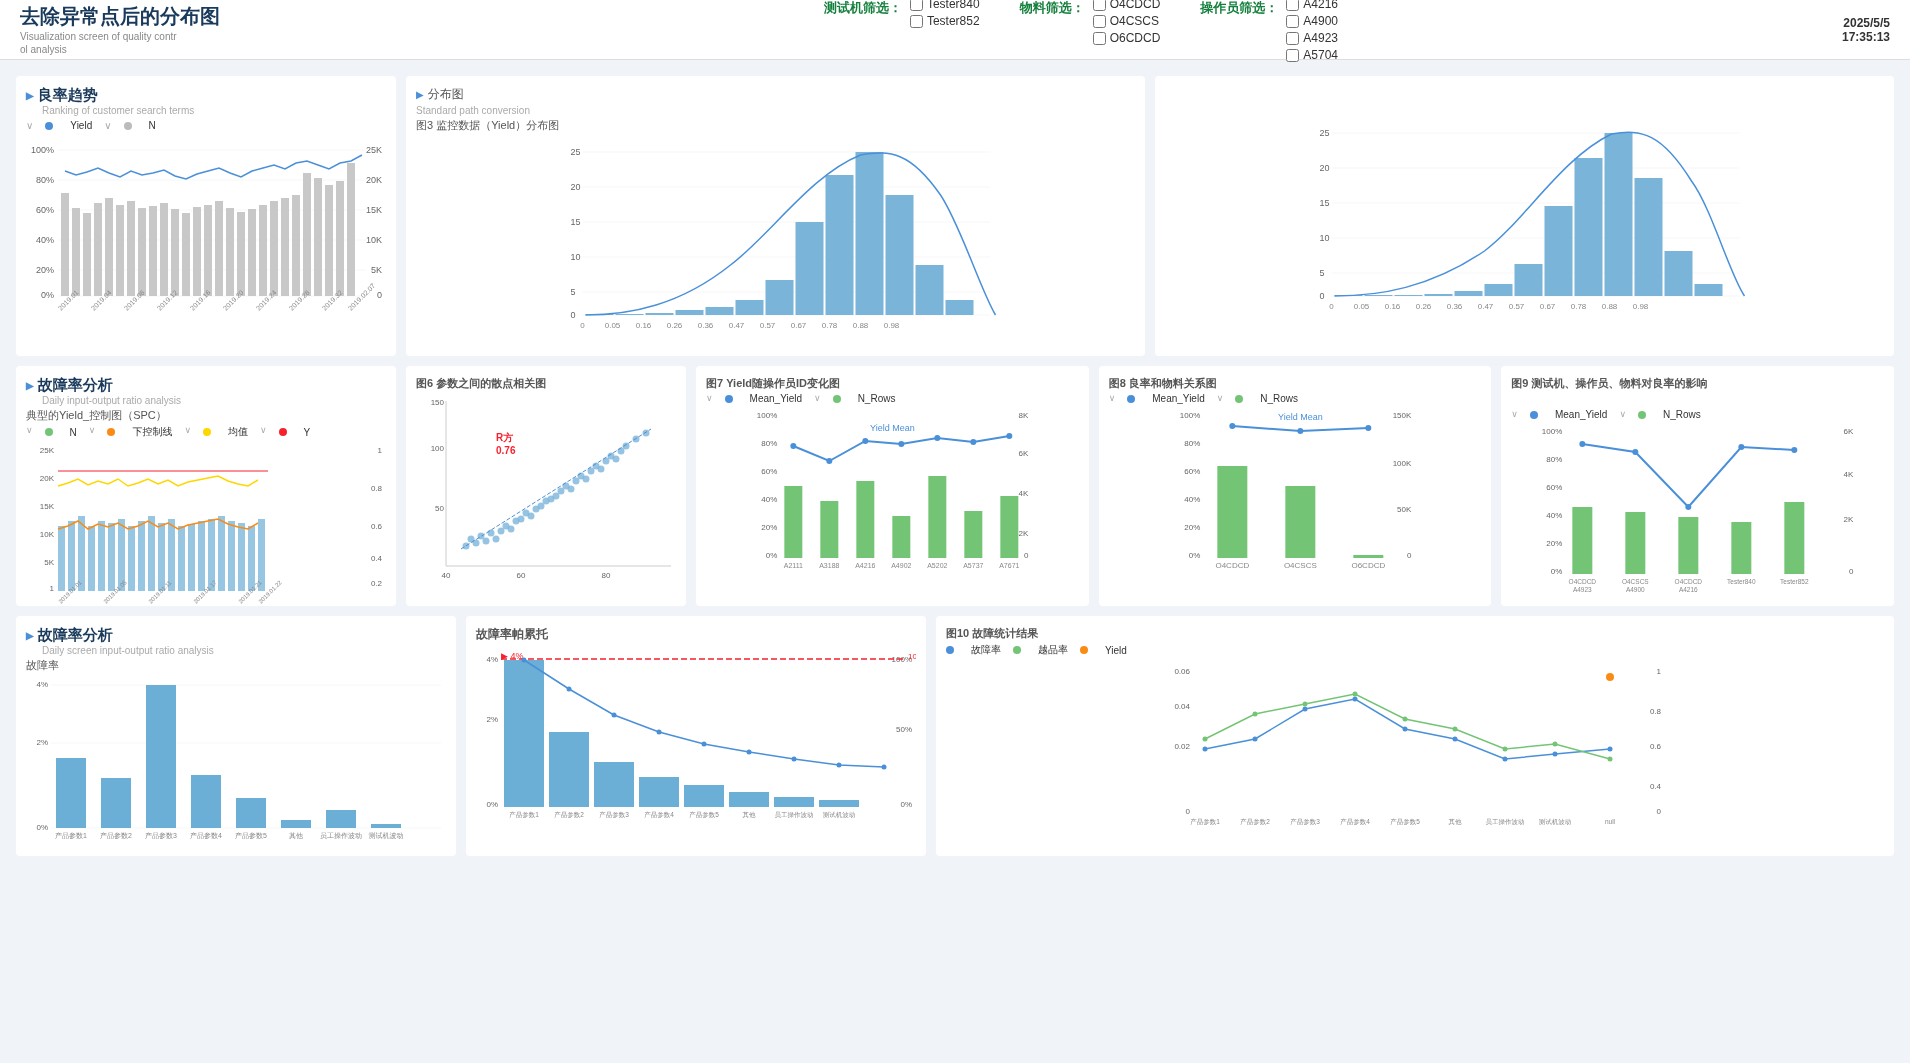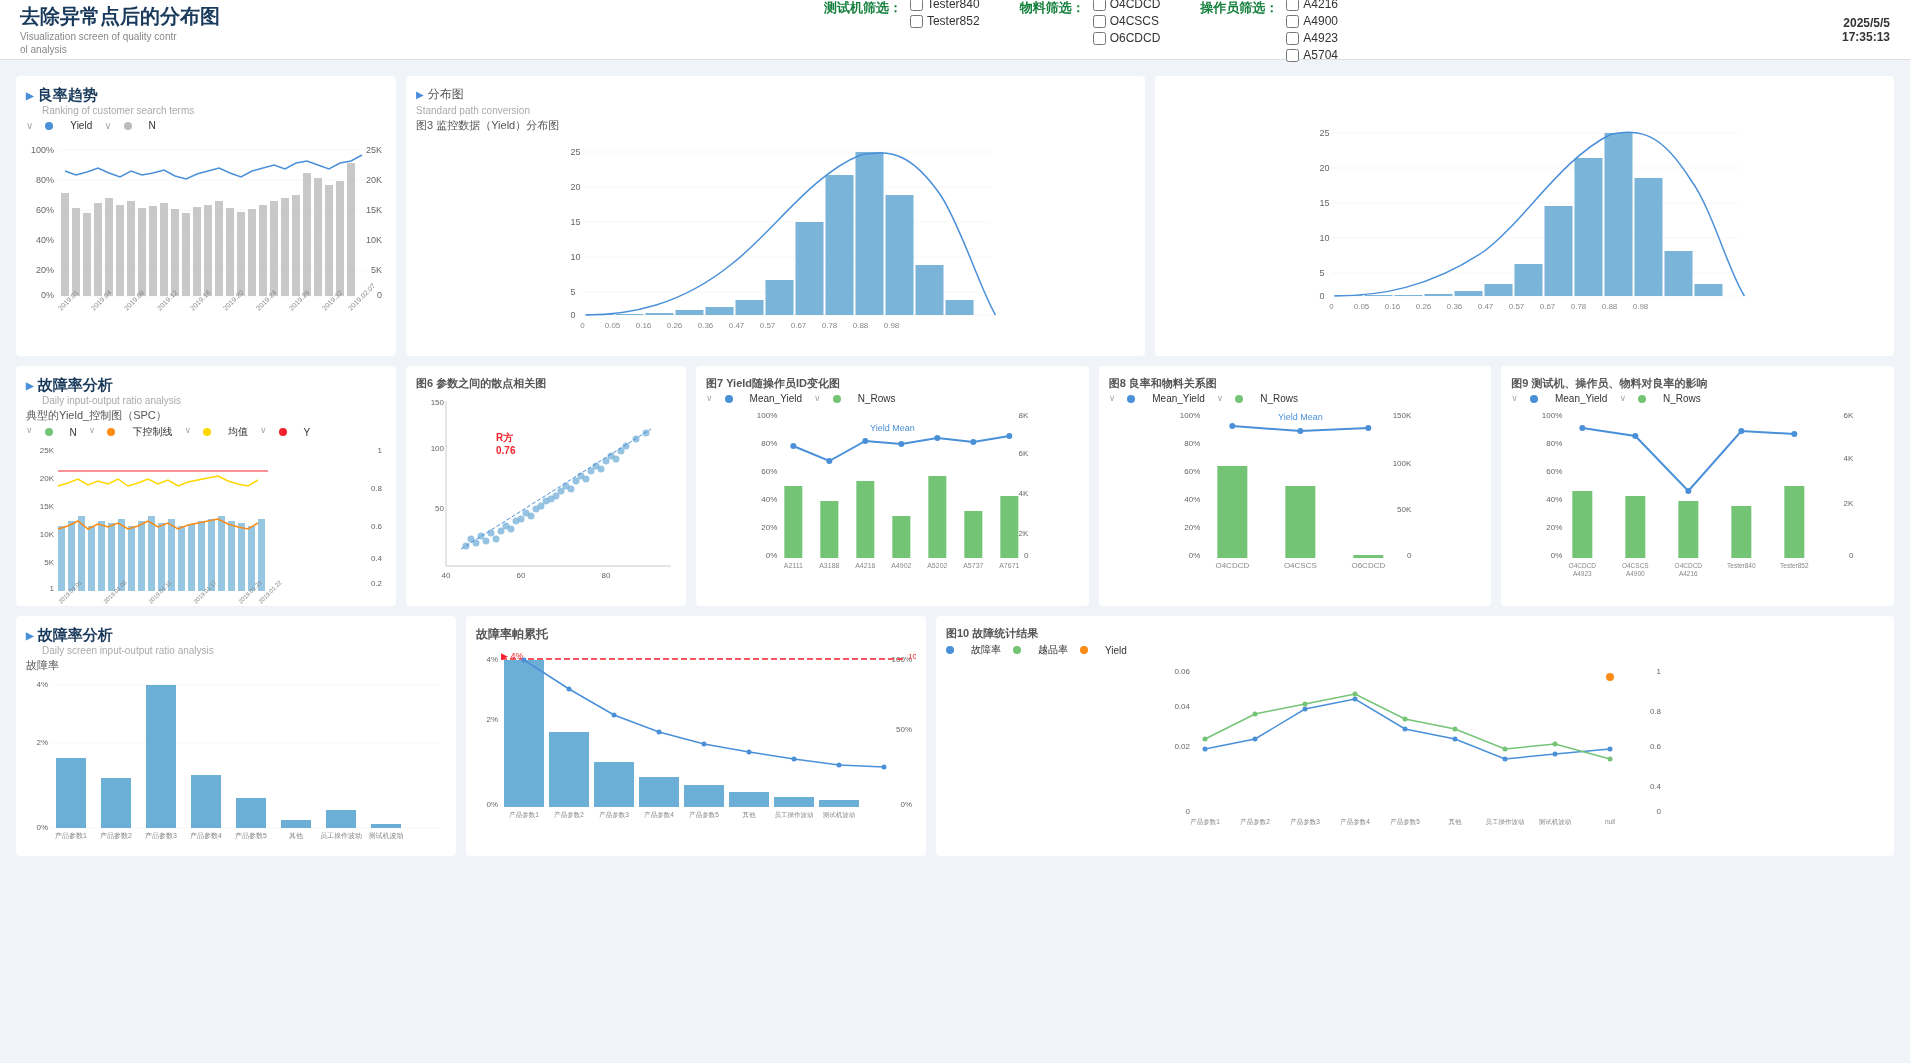--- a/index.html
+++ b/index.html
@@ -649,21 +649,21 @@
 
         <text x="125" y="14" font-size="9" fill="#4a90d9" text-anchor="middle">Yield Mean</text>
 
         <text x="57" y="162" font-size="8" fill="#888" text-anchor="middle">O4CDCD</text>
         <text x="125" y="162" font-size="8" fill="#888" text-anchor="middle">O4CSCS</text>
         <text x="193" y="162" font-size="8" fill="#888" text-anchor="middle">O6CDCD</text>
       </svg>
     </div>
 
     <div class="card">
-      <div style="font-size:11px; color:#555; font-weight:bold; margin-bottom:2px;">图9  测试机、操作员、物料对良率的影响</div>
+      <div style="font-size:11px; color:#555; font-weight:bold; margin-bottom:18px;">图9  测试机、操作员、物料对良率的影响</div>
       <div class="legend">
         <span style="color:#aaa;font-size:9px;">∨</span>
         <div class="legend-item">
             <div class="legend-dot" style="background:#4a90d9;"></div>
             <span>Mean_Yield</span>
           </div>
         <span style="color:#aaa;font-size:9px;">∨</span>
         <div class="legend-item">
             <div class="legend-dot" style="background:#74c476;"></div>
             <span>N_Rows</span>

